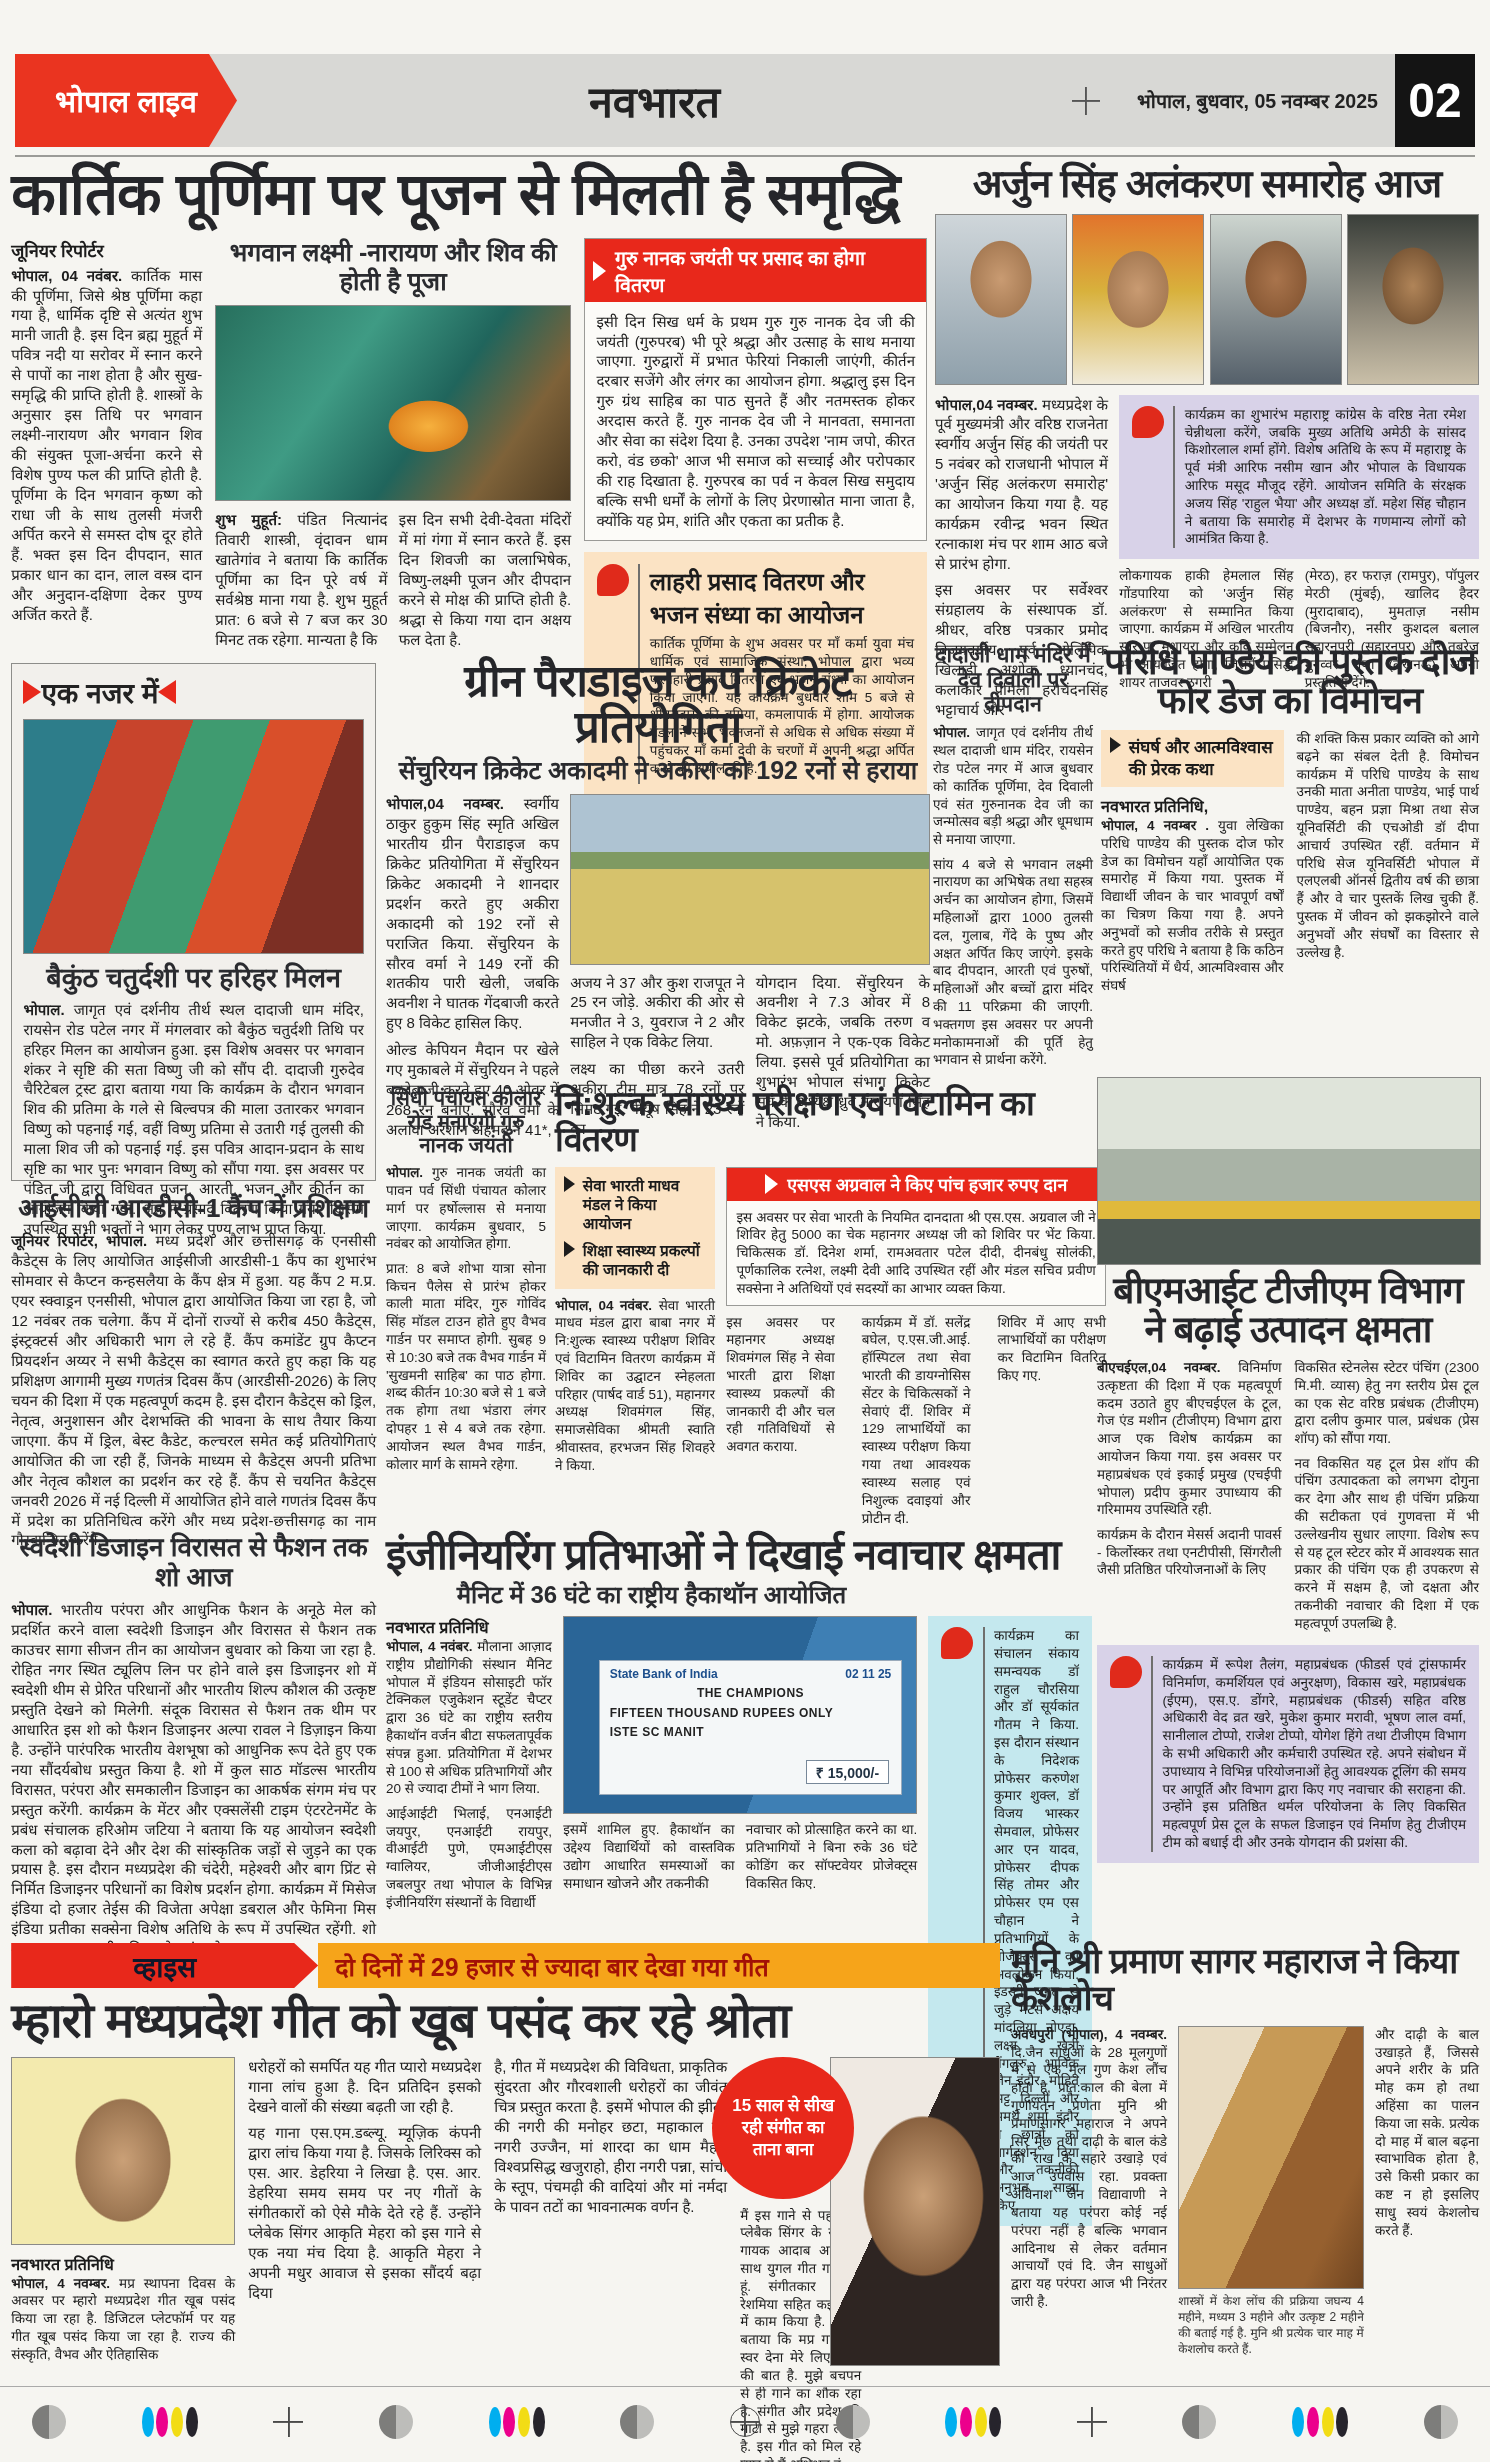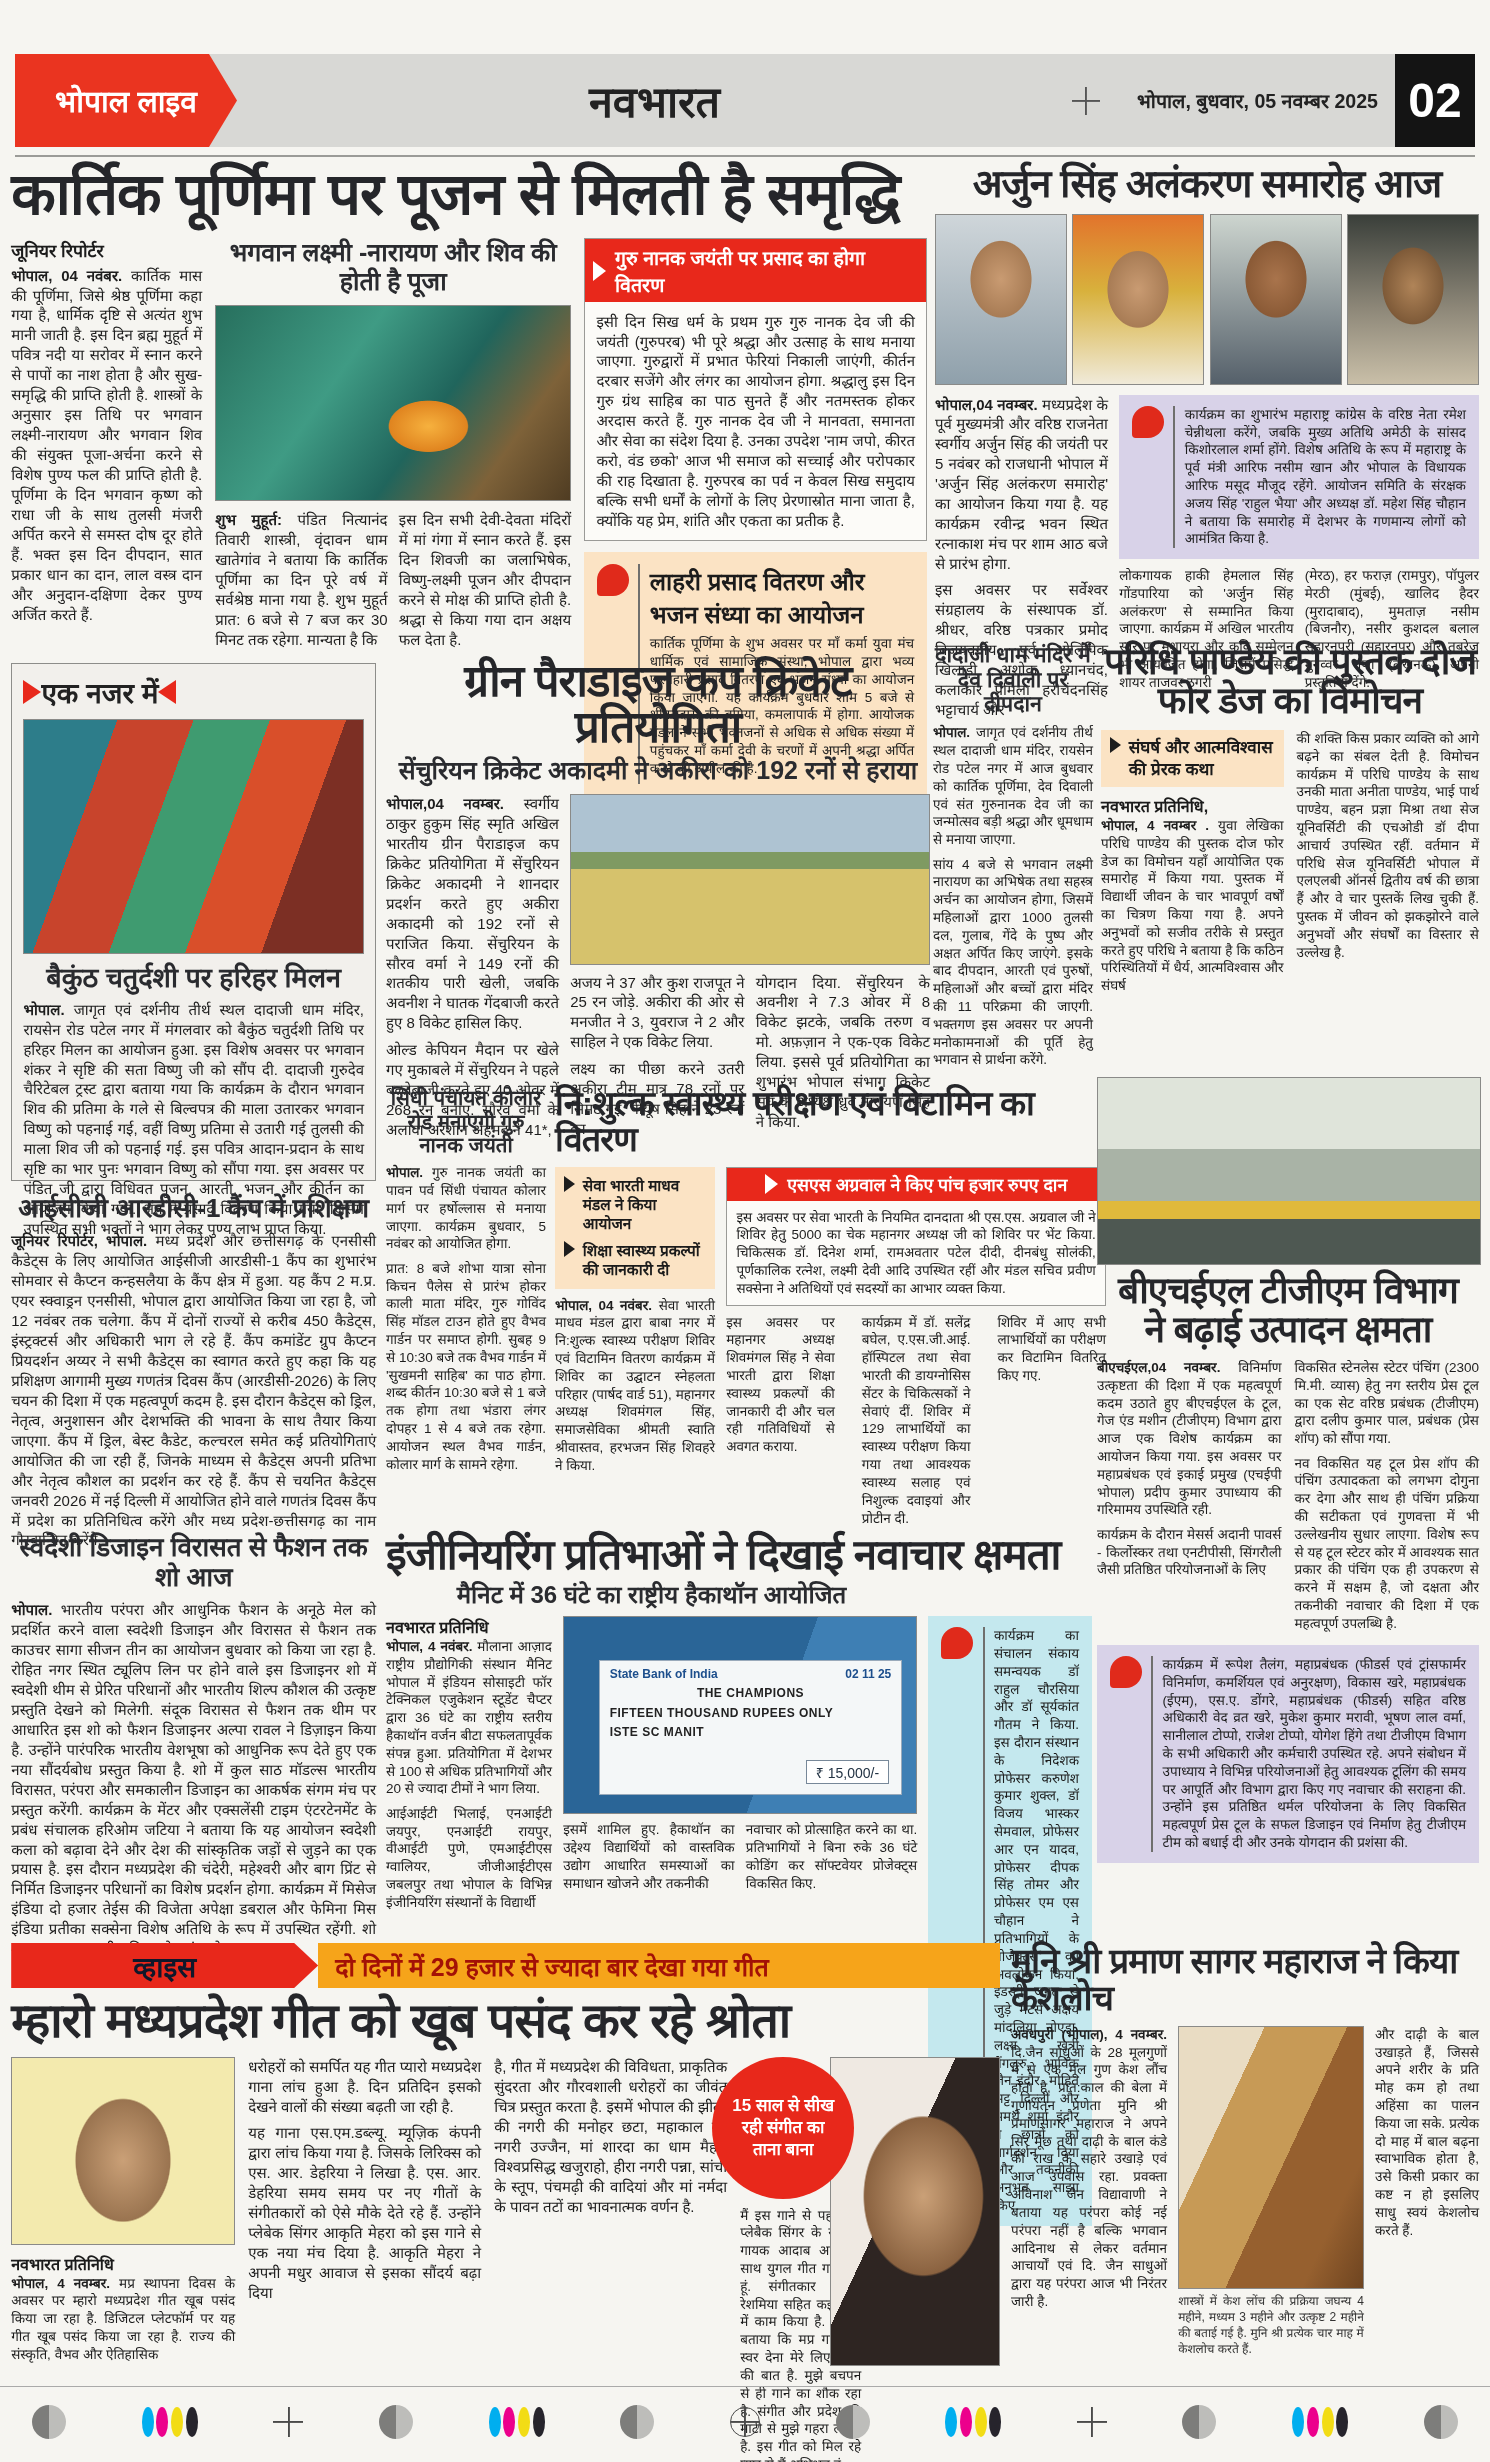--- a/index.html
+++ b/index.html
@@ -42,21 +42,21 @@
   .ph-muni{background:linear-gradient(115deg,#e9dcc3 0 28%,#c79a56 28% 55%,#96602f 55% 80%,#6e4420)}
   .ph-woman{background:radial-gradient(84px 112px at 55% 45%,#caa077,#8a6240 70%,rgba(0,0,0,0) 72%),linear-gradient(115deg,#efe9e2 0 40%,#2e2522 40%)}
   .ph-man{background:radial-gradient(65px 84px at 50% 55%,#caa077,#9a7450 72%,rgba(0,0,0,0) 74%),#f3eaae}
   .pface{background:radial-gradient(43px 54px at 50% 38%,#c99b72,#a87c55 70%,rgba(0,0,0,0) 72%),linear-gradient(#cfd6da,#8fa0ab)}
   .pf2{background:radial-gradient(43px 54px at 50% 44%,#c99b72,#a87c55 70%,rgba(0,0,0,0) 72%),linear-gradient(#e2742c,#d8b13c 45%,#f0ead9)}
   .pf3{background:radial-gradient(43px 54px at 50% 38%,#a9744c,#8a5a36 70%,rgba(0,0,0,0) 72%),linear-gradient(#cdd5cf,#55606a)}
   .pf4{background:radial-gradient(43px 54px at 50% 42%,#b08458,#7e5a38 70%,rgba(0,0,0,0) 72%),linear-gradient(#3a3f3a,#8d8778 55%,#c9bfa8)}
   .cheque{position:absolute;left:10%;top:22%;width:80%;height:62%;background:#f4f7f8;border:0.9px solid #9ab;padding:5.6px 9.3px;font-family:"Liberation Sans",sans-serif;color:#234}
   .chq-top{display:flex;justify-content:space-between;font-weight:700;font-size:12px;color:#1c4e8c}
   .chq-line{font-size:12px;font-weight:700;margin-top:5.6px;letter-spacing:0.5px;color:#222}
-  .chq-amt{position:absolute;right:11.2px;bottom:9.3px;border:0.9px solid #789;padding:1.9px 9.3px;font-weight:400;font-size:14px;background:#fff}
+  .chq-amt{position:absolute;right:11.2px;bottom:9.3px;border:0.9px solid #789;padding:1.9px 9.3px;font-weight:700;font-size:14px;background:#fff}
   
   .enbox{border:1.9px solid #8d8d8a;background:#f2f0ec;padding:9.3px 11.2px}
   .enhead{display:flex;align-items:center;margin-bottom:7.5px}
   .entitle{font-size:28px;font-weight:800;color:#222}
   .tri-r{width:0;height:0;border-top:12px solid transparent;border-bottom:12px solid transparent;border-left:18.6px solid #e8281b}
   .tri-l{width:0;height:0;border-top:12px solid transparent;border-bottom:12px solid transparent;border-right:18.6px solid #e8281b}
   
   .vbadge{width:307px;height:45px;background:#e8281b;color:#0f172a;font-weight:800;font-size:28px;display:flex;align-items:center;justify-content:center;clip-path:polygon(0 0,calc(100% - 24px) 0,100% 50%,calc(100% - 24px) 100%,0 100%)}
   .obanner{flex:1;height:45px;background:#f6a41a;color:#a31106;font-weight:800;font-size:25px;display:flex;align-items:center;padding-left:17px}
   .circ{width:142px;height:142px;border-radius:50%;background:#e8281b;color:#fff;font-weight:700;display:flex;align-items:center;justify-content:center;text-align:center;padding:15px;font-size:17px;line-height:1.3;box-sizing:border-box}
@@ -243,21 +243,21 @@
         <div class="bld" style="font-size:16px;margin-top:7.5px">नवभारत प्रतिनिधि,</div>
         <p class="bt-s"><b class="bld">भोपाल, 4 नवम्बर .</b> <span>युवा लेखिका परिधि पाण्डेय की पुस्तक दोज फोर डेज का विमोचन यहाँ आयोजित एक समारोह में किया गया. पुस्तक में विद्यार्थी जीवन के चार भावपूर्ण वर्षों का चित्रण किया गया है. अपने अनुभवों को सजीव तरीके से प्रस्तुत करते हुए परिधि ने बताया है कि कठिन परिस्थितियों में धैर्य, आत्मविश्वास और संघर्ष</span></p>
       </div>
       <p class="bt-s" style="flex:1">की शक्ति किस प्रकार व्यक्ति को आगे बढ़ने का संबल देती है. विमोचन कार्यक्रम में परिधि पाण्डेय के साथ उनकी माता अनीता पाण्डेय, भाई पार्थ पाण्डेय, बहन प्रज्ञा मिश्रा तथा सेज यूनिवर्सिटी की एचओडी डॉ दीपा आचार्य उपस्थित रहीं. वर्तमान में परिधि सेज यूनिवर्सिटी भोपाल में एलएलबी ऑनर्स द्वितीय वर्ष की छात्रा हैं और वे चार पुस्तकें लिख चुकी हैं. पुस्तक में जीवन को झकझोरने वाले अनुभवों और संघर्षों का विस्तार से उल्लेख है.</p>
     </div>
   </div>
 
   <div class="abs ph ph-bhel" style="left:1097px;top:1077px;width:382px;height:186px"></div>
   <div class="abs" style="left:1097px;top:1272px;width:382px;height:663px">
     <div class="hl ctr" style="font-size:37px">
-      <div>बीएचईएल टीजीएम विभाग</div>
+      <div>बीएमआईट टीजीएम विभाग</div>
       <div>ने बढ़ाई उत्पादन क्षमता</div>
     </div>
     <div style="display:flex;gap:13px;margin-top:9.3px">
       <div style="flex:1">
         <p class="bt-s"><b class="bld">बीएचईएल,04 नवम्बर.</b> <span>विनिर्माण उत्कृष्टता की दिशा में एक महत्वपूर्ण कदम उठाते हुए बीएचईएल के टूल, गेज एंड मशीन (टीजीएम) विभाग द्वारा आज एक विशेष कार्यक्रम का आयोजन किया गया. इस अवसर पर महाप्रबंधक एवं इकाई प्रमुख (एचईपी भोपाल) प्रदीप कुमार उपाध्याय की गरिमामय उपस्थिति रही.</span></p>
         <p class="bt-s">कार्यक्रम के दौरान मेसर्स अदानी पावर्स - किर्लोस्कर तथा एनटीपीसी, सिंगरौली जैसी प्रतिष्ठित परियोजनाओं के लिए</p>
       </div>
       <div style="flex:1">
         <p class="bt-s">विकसित स्टेनलेस स्टेटर पंचिंग (2300 मि.मी. व्यास) हेतु नग स्तरीय प्रेस टूल का एक सेट वरिष्ठ प्रबंधक (टीजीएम) द्वारा दलीप कुमार पाल, प्रबंधक (प्रेस शॉप) को सौंपा गया.</p>
         <p class="bt-s">नव विकसित यह टूल प्रेस शॉप की पंचिंग उत्पादकता को लगभग दोगुना कर देगा और साथ ही पंचिंग प्रक्रिया की सटीकता एवं गुणवत्ता में भी उल्लेखनीय सुधार लाएगा. विशेष रूप से यह टूल स्टेटर कोर में आवश्यक सात प्रकार की पंचिंग एक ही उपकरण से करने में सक्षम है, जो दक्षता और तकनीकी नवाचार की दिशा में एक महत्वपूर्ण उपलब्धि है.</p>

